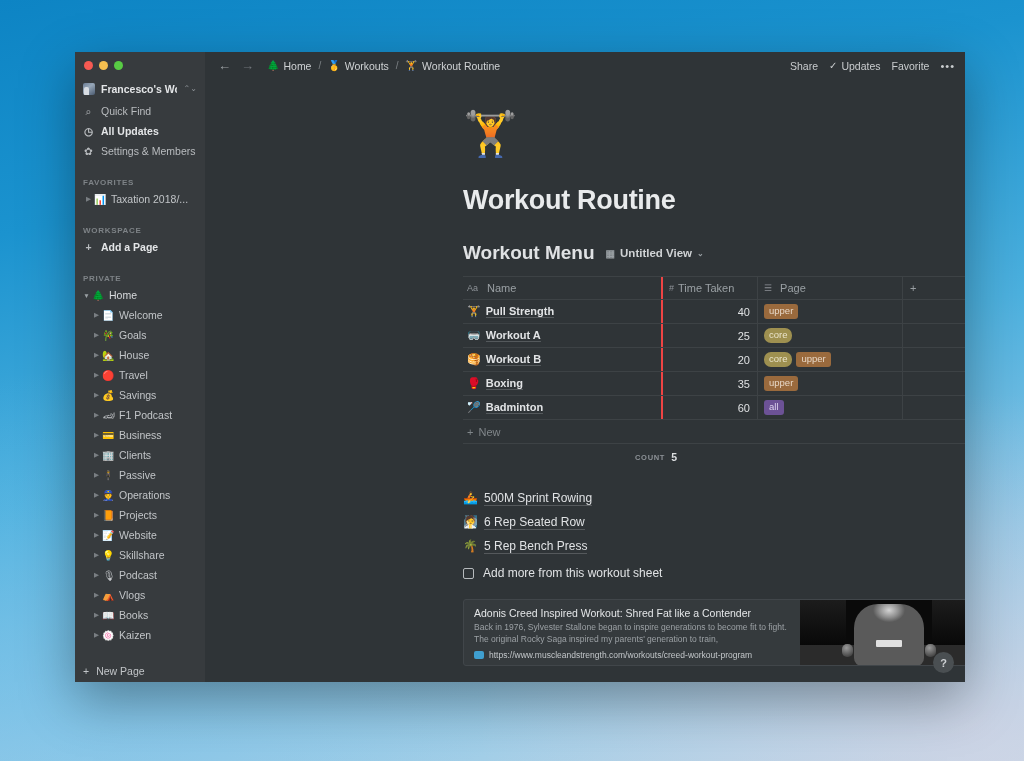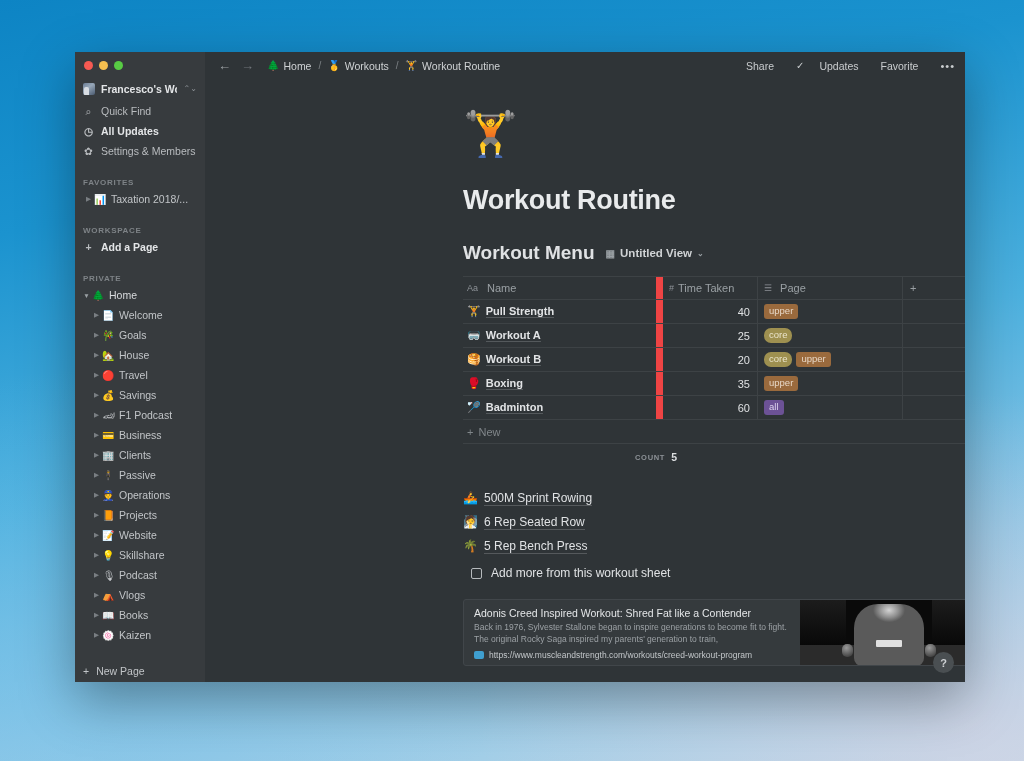--- a/index.html
+++ b/index.html
@@ -101,21 +101,21 @@
 
   #topbar {
     height:27px; flex:0 0 27px; display:flex; align-items:center;
     padding:0 10px 0 13px; gap:0;
     font-size:10.5px; color:#c9ccce;
   }
   .nav-arrow { color:#9da2a6; font-size:13px; margin-right:10px; cursor:default; }
   .crumb { display:flex; align-items:center; gap:4px; color:#cfd2d4; cursor:default; }
   .crumb .em { font-size:10px; }
   .crumb-sep { color:#7b8084; margin:0 7px; font-size:10px; }
-  .topbar-right { margin-left:auto; display:flex; align-items:center; gap:22px; font-size:10.5px; color:#c9ccce; }
+  .topbar-right { margin-left:auto; display:flex; align-items:center; gap:11px; font-size:10.5px; color:#c9ccce; }
   .topbar-right .chk { font-size:10px; margin-right:-7px; }
   .dots { letter-spacing:1px; color:#c9ccce; font-size:11px; }
 
   #content { flex:1; overflow:hidden; padding:0 0 0 0; position:relative; }
   .page-inner { padding-left:258px; padding-right:20px; }
   .page-emoji { font-size:44px; line-height:1; padding-top:33px; }
   .page-title {
     font-size:27px; font-weight:bold; color:#e9ebec;
     letter-spacing:-0.3px; margin-top:29px;
   }
@@ -123,21 +123,21 @@
   .db-header { display:flex; align-items:center; gap:11px; margin-top:26px; }
   .db-title { font-size:19px; font-weight:bold; color:#e0e2e4; }
   .db-view { display:flex; align-items:center; gap:5px; font-size:11.5px; color:#d0d3d5; font-weight:bold; }
   .db-view .gico { font-size:10px; color:#9aa0a4; }
   .db-view .cv { font-size:8px; color:#9aa0a4; }
 
   
   .tbl { margin-top:12px; width:516px; font-size:11px; }
   .tbl .row { display:flex; border-bottom:1px solid #3d4245; height:24px; align-items:center; }
   .tbl .hrow { border-bottom:1px solid #3d4245; border-top:1px solid #3d4245; color:#9aa0a4; }
-  .c-name  { width:200px; flex:0 0 200px; padding-left:4px; display:flex; align-items:center; gap:5px; border-right:7px solid #ef4444; height:100%; }
+  .c-name  { width:200px; flex:0 0 200px; padding-left:4px; display:flex; align-items:center; gap:5px; border-right:2px solid #ef4444; height:100%; }
   .c-time  { width:95px; flex:0 0 95px; padding-right:7px; display:flex; align-items:center; justify-content:flex-end; border-right:1px solid #3d4245; height:100%; }
   .c-tags  { width:145px; flex:0 0 145px; padding-left:6px; display:flex; align-items:center; gap:4px; border-right:1px solid #3d4245; height:100%; }
   .c-plus  { flex:1; padding-left:7px; display:flex; align-items:center; color:#9aa0a4; height:100%; }
   .hicon { font-size:9px; color:#8d9297; margin-right:4px; }
   .cellname { color:#e2e4e6; font-weight:bold; font-size:11px; border-bottom:1px solid #54595c; padding-bottom:0px; }
   .cellemoji { font-size:11px; }
   .cellnum { color:#dfe1e3; font-size:11px; }
   .tag { font-size:9.5px; padding:1px 5px 2px; border-radius:3px; line-height:1.25; }
   .tag-upper { background:#9a6a3d; color:#e7d7c6; }
   .tag-core  { background:#9e9050; color:#eae4cb;border-radius:7px; }
@@ -145,21 +145,21 @@
   .newrow { display:flex; align-items:center; gap:5px; height:24px; color:#80868a; font-size:11px; padding-left:4px; border-bottom:1px solid #3d4245; }
   .countrow { height:26px; display:flex; align-items:center; justify-content:center; gap:6px; padding-right:130px; }
   .count-lbl { font-size:7.5px; letter-spacing:0.7px; color:#8d9297; font-weight:bold; }
   .count-val { font-size:10.5px; color:#dcdee0; font-weight:bold; }
 
   
   .blist { margin-top:16px; }
   .bline { display:flex; align-items:center; gap:8px; height:24px; font-size:12px; color:#e0e2e4; }
   .bline .em { font-size:12px; width:13px; text-align:center; }
   .blabel { border-bottom:1px solid #55595c; }
-  .todo { display:flex; align-items:center; gap:9px; height:24px; font-size:12px; color:#e0e2e4; margin-top:3px;margin-left:8px; }
+  .todo { display:flex; align-items:center; gap:9px; height:24px; font-size:12px; color:#e0e2e4; margin-top:3px; }
   .checkbox { width:11px; height:11px; border:1.4px solid #b6babd; border-radius:2px; }
 
   
   .bookmark {
     margin-top:14px; width:516px; height:67px;
     background:#353a3d; border:1px solid #41464a; border-radius:3px;
     display:flex; overflow:hidden;
   }
   .bm-left { flex:1; padding:7px 10px 0 10px; min-width:0; }
   .bm-title { font-size:10.5px; color:#e4e6e8; margin-bottom:3px; white-space:nowrap; overflow:hidden; }

